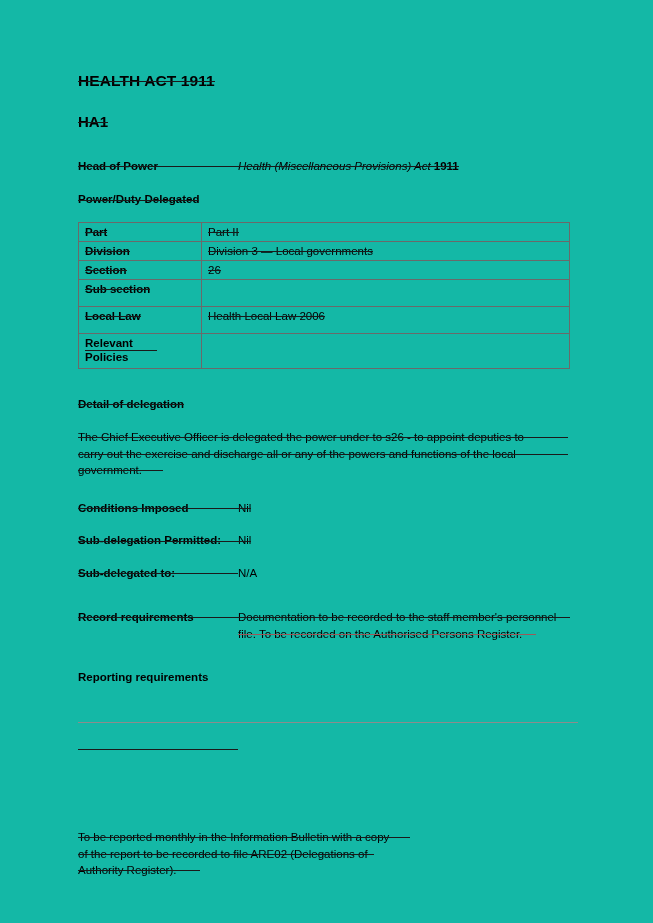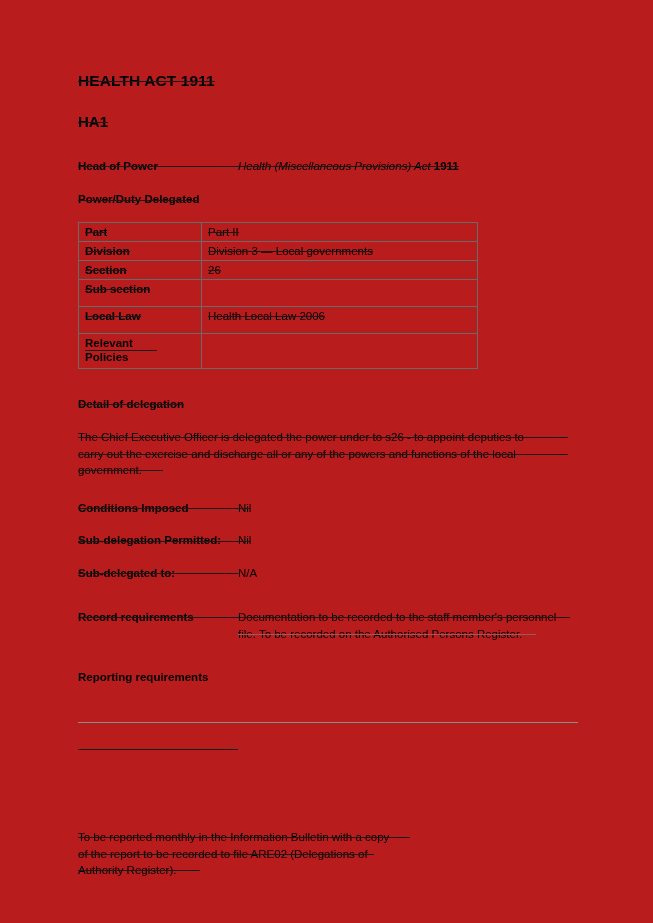--- a/index.html
+++ b/index.html
@@ -13,21 +13,21 @@
     height: 923px;
     font-family: "Liberation Sans", sans-serif;
     color: #000000;
     -webkit-font-smoothing: antialiased;
   }
 
   .page {
     position: relative;
     width: 653px;
     height: 923px;
-    background: #b91c1c;
+    background: #14b8a6;
     box-sizing: border-box;
   }
 
   .content {
     position: absolute;
     left: 78px;
     top: 72px;
     width: 492px;
   }
 
@@ -129,21 +129,21 @@
   .para .ln::after {
     content: "";
     position: absolute;
     left: 0; right: 0; top: 50%;
     height: 1px; background: #1a1a1a;
   }
 
   
   table.deleg {
     border-collapse: collapse;
-    width: 400px;
+    width: 492px;
     margin: 0 0 28px 0;
     table-layout: fixed;
   }
   table.deleg td {
     border: 1px solid #6a6a6a;
     padding: 2px 6px 2px 6px;
     font-size: 11.5px;
     line-height: 14px;
     vertical-align: top;
     height: 14px;

